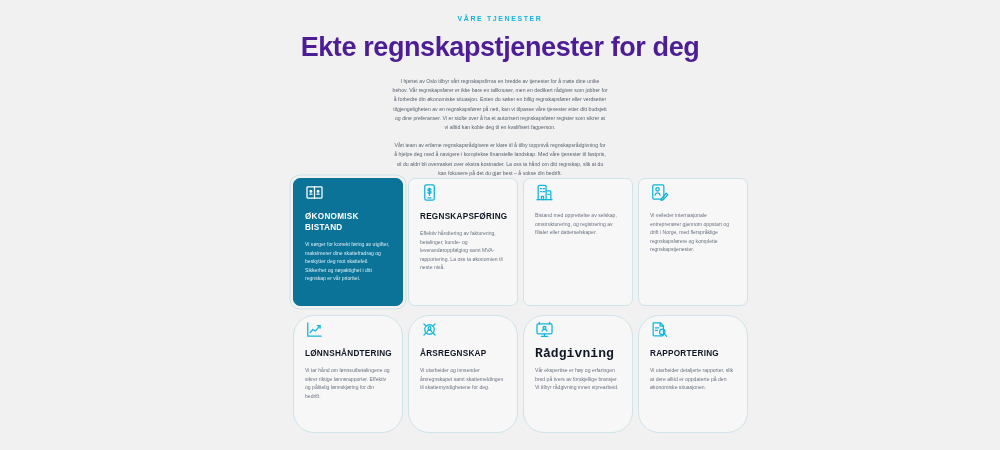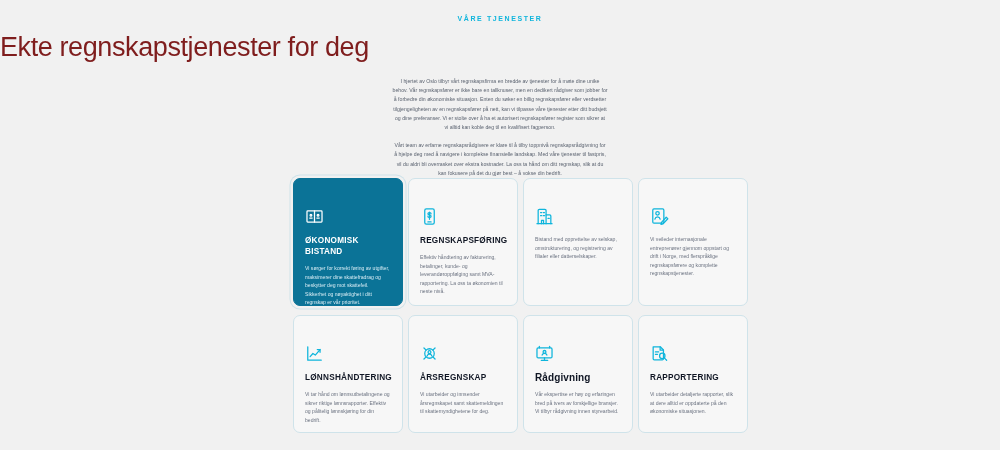--- a/index.html
+++ b/index.html
@@ -13,23 +13,24 @@
 
   .eyebrow {
     text-align: center;
     color: #0FB5DC;
     font-size: 7px;
     font-weight: 700;
     letter-spacing: 1.6px;
     padding-top: 15px;
   }
   .headline {
-    color: #7f1d1d;
+    text-align: center;
+    color: #4c1d95;
     font-size: 27px;
-    font-weight: 400;
+    font-weight: 700;
     letter-spacing: -0.4px;
     margin-top: 10px;
   }
 
   .intro { width: 215px; margin: 14px auto 0 auto; }
   .intro p {
     font-size: 5.2px;
     line-height: 9.2px;
     color: #5b6370;
     text-align: center;
@@ -40,27 +41,27 @@
     position: absolute;
     left: 293px;
     top: 178px;
     width: 460px;
     display: grid;
     grid-template-columns: repeat(4, 110px);
     grid-auto-rows: 128px;
     column-gap: 5px;
     row-gap: 9px;
   }
-  .grid .row2 { height: 118px; }
+  .grid .row2 { height: 118px; border-radius: 21px; }
 
   .card {
     background: #f7f7f7;
     border: 1px solid #cfe3ea;
     border-radius: 7px;
-    padding: 28px 11px 10px 11px;
+    padding: 4px 11px 10px 11px;
     position: relative;
     overflow: hidden;
   }
   .card.active {
     background: #0b7397;
     border: 1px solid #0b7397;
     box-shadow: 0 0 0 2.5px #f1f1f1, 0 0 0 3.5px #cfe3ea;
   }
 
   .card-icon { width: 19px; height: 19px; display: block; margin-bottom: 9px; }
@@ -68,21 +69,21 @@
 
   .card-title {
     font-size: 8.2px;
     font-weight: 700;
     letter-spacing: 0.25px;
     color: #101624;
     line-height: 11px;
     margin-bottom: 7px;
     text-transform: uppercase;
   }
-  .card-title.mixed { text-transform: none; font-size: 10px; letter-spacing: 0.1px; }
+  .card-title.mixed { text-transform: none; font-size: 13px; letter-spacing: 0.1px; font-family: Liberation Mono, monospace; }
   .card.active .card-title { color: #ffffff; }
 
   .card-desc {
     font-size: 5.1px;
     line-height: 8.6px;
     color: #6b7280;
   }
   .card.active .card-desc { color: #d9edf5; }
 </style>
 </head>

